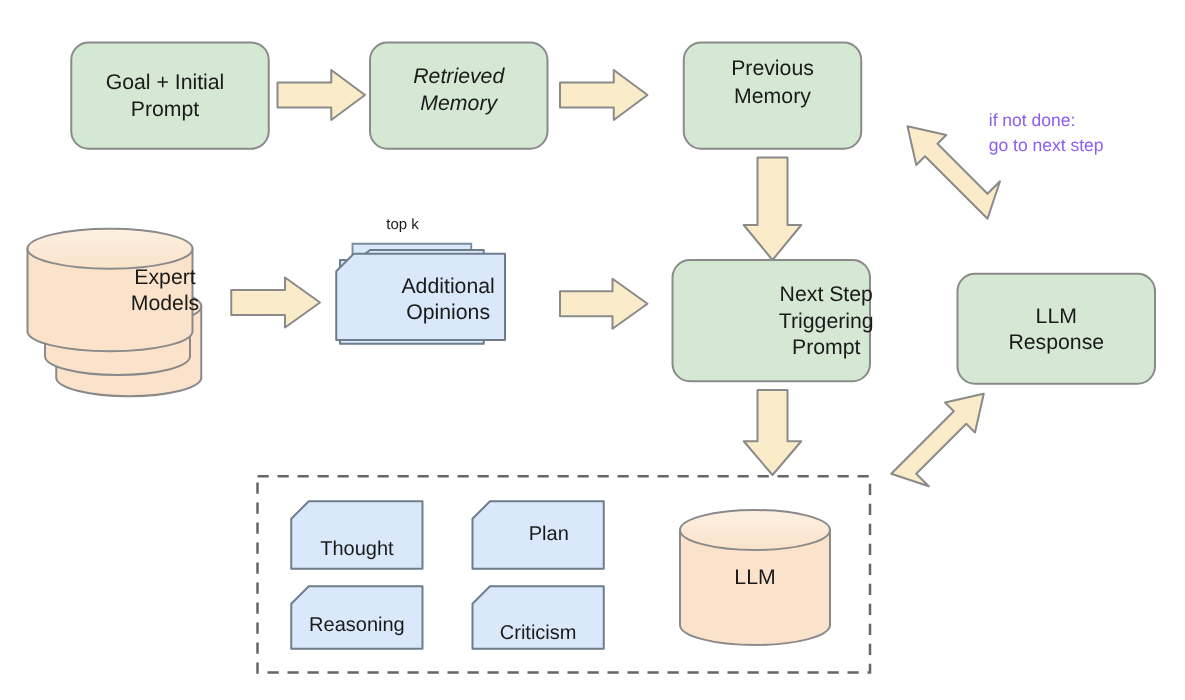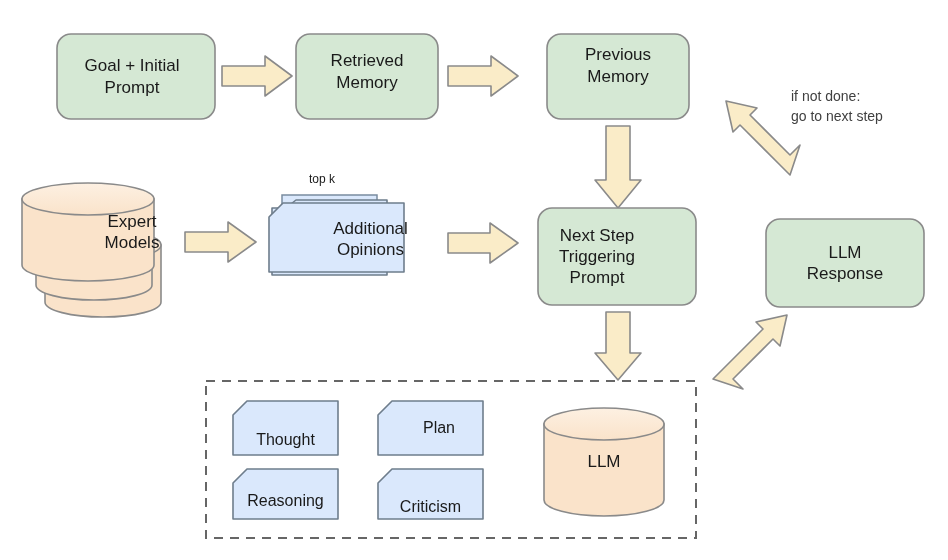--- a/index.html
+++ b/index.html
@@ -36,21 +36,21 @@
     white-space: pre-line;
   }
   .small-label {
     position: absolute;
     color: #1a1a1a;
     font-size: 12px;
     white-space: pre;
   }
   .note-label {
     position: absolute;
-    color: #404040;
+    color: #8b5cf6;
     font-size: 14px;
     line-height: 1.45;
     white-space: pre-line;
   }
 </style>
 </head>
 <body>
 
 <div id="canvas">
 
@@ -117,35 +117,35 @@
 
     <g>
       <path d="M544,424 L544,500 a60,16 0 0 0 120,0 L664,424 z" fill="#fae3ca" stroke="#8a8a8a" stroke-width="1.6"></path>
       <ellipse cx="604" cy="424" rx="60" ry="16" fill="url(#cylTop)" stroke="#8a8a8a" stroke-width="1.6"></ellipse>
     </g>
   </svg>
 
   <div class="node-label" style="left:57px; top:34px; width:150px; height:85px;">Goal + Initial
 Prompt</div>
 
-  <div class="node-label" style="left:296px; top:34px; width:142px; height:75px;">Retrieved
+  <div class="node-label" style="left:296px; top:34px; width:142px; height:75px;font-style:italic;">Retrieved
 Memory</div>
 
   <div class="node-label" style="left:547px; top:34px; width:142px; height:63px;">Previous
 Memory</div>
 
   <div class="node-label" style="left:22px; top:199px; width:132px; height:66px;padding-left:44px;">Expert
 Models</div>
 
   <div class="small-label" style="left:309px; top:172px;">top k</div>
 
-  <div class="node-label" style="left:279px; top:206px; width:135px; height:66px;padding-left:24px;">Additional
+  <div class="node-label" style="left:267px; top:206px; width:135px; height:66px;padding-left:24px;">Additional
 Opinions</div>
 
-  <div class="node-label" style="left:518px; top:208px; width:158px; height:97px;">Next Step
+  <div class="node-label" style="left:538px; top:208px; width:158px; height:97px;padding-left:44px;">Next Step
 Triggering
 Prompt</div>
 
   <div class="node-label" style="left:766px; top:219px; width:158px; height:88px;">LLM
 Response</div>
 
   <div class="note-label" style="left:791px; top:86px;">if not done:
    go to next step</div>
 
   <div class="node-label" style="left:233px; top:401px; width:105px; height:54px; font-size:16px;margin-top:12px;">Thought</div>

